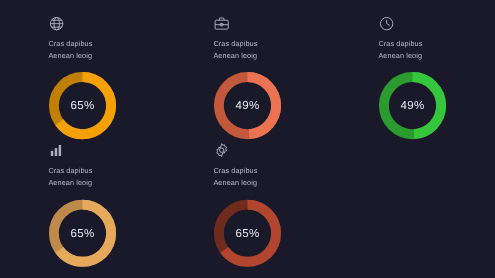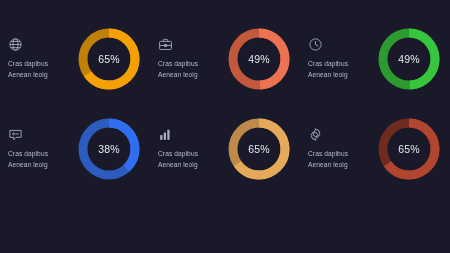--- a/index.html
+++ b/index.html
@@ -32,20 +32,21 @@
     grid-template-columns: 1fr 1fr 1fr;
     grid-template-rows: 1fr 1fr;
   }
 
   .cell {
     position: relative;
     display: flex;
     align-items: center;
     justify-content: center;
     gap: 6px;
+    flex-direction: column;
   }
 
   .labels {
     width: 62px;
     display: flex;
     flex-direction: column;
     align-items: flex-start;
     justify-content: center;
     gap: 7px;
   }
@@ -167,40 +168,20 @@
       </div>
       <div class="donut">
         <svg viewBox="0 0 66 66">
           <circle class="track" cx="33" cy="33" r="26" fill="none" stroke-width="9" stroke="#2b9b2f"></circle>
           <circle class="arc" cx="33" cy="33" r="26" fill="none" stroke-width="9" stroke-linecap="butt" stroke="#35c63e" stroke-dasharray="80.04778081346794 83.31503717320132" stroke-dashoffset="0"></circle>
         </svg>
         <div class="center">49%</div>
       </div>
     </div>
 
-    <div class="cell">
-      <div class="labels">
-        <span class="icon">
-          <svg viewBox="0 0 24 24" fill="none" stroke="currentColor" stroke-width="1.4">
-            <path d="M3 5.5h18v11H13l-4 4v-4H3z"></path>
-            <circle cx="9" cy="11" r="1.6"></circle>
-            <line x1="12" y1="11" x2="17" y2="11"></line>
-          </svg>
-        </span>
-        <span class="label-text">Cras dapibus
-Aenean leoig</span>
-      </div>
-      <div class="donut">
-        <svg viewBox="0 0 66 66">
-          <circle class="track" cx="33" cy="33" r="26" fill="none" stroke-width="9" stroke="#2b5cbe"></circle>
-          <circle class="arc" cx="33" cy="33" r="26" fill="none" stroke-width="9" stroke-linecap="butt" stroke="#2f6ef0" stroke-dasharray="62.077870834934316 101.28494715173494" stroke-dashoffset="0"></circle>
-        </svg>
-        <div class="center">38%</div>
-      </div>
-    </div>
 
     <div class="cell">
       <div class="labels">
         <span class="icon">
           <svg viewBox="0 0 24 24" fill="currentColor" stroke="none">
             <rect x="3.5" y="13" width="3.6" height="7.5"></rect>
             <rect x="9.2" y="9" width="3.6" height="11.5"></rect>
             <rect x="14.9" y="4.5" width="3.6" height="16"></rect>
           </svg>
         </span>

